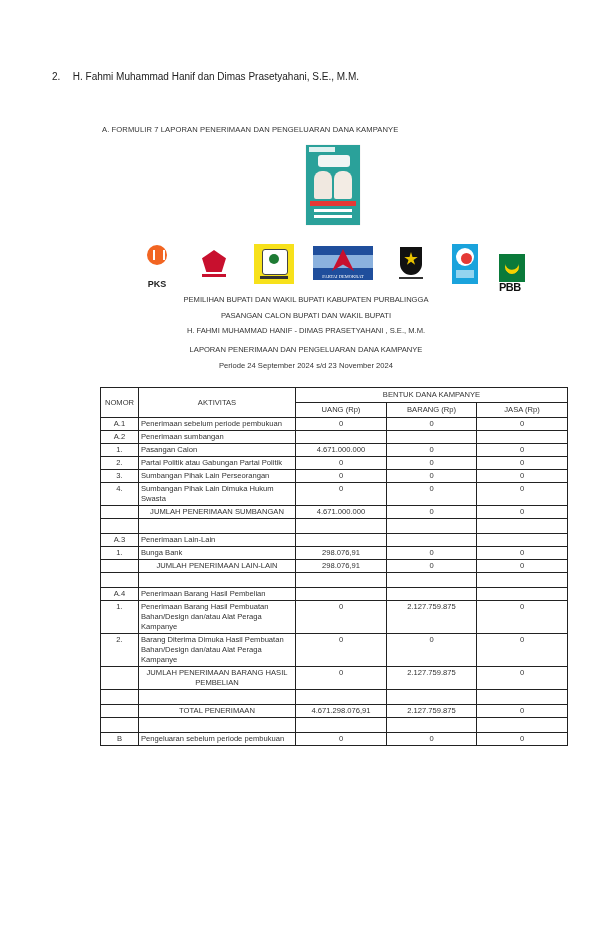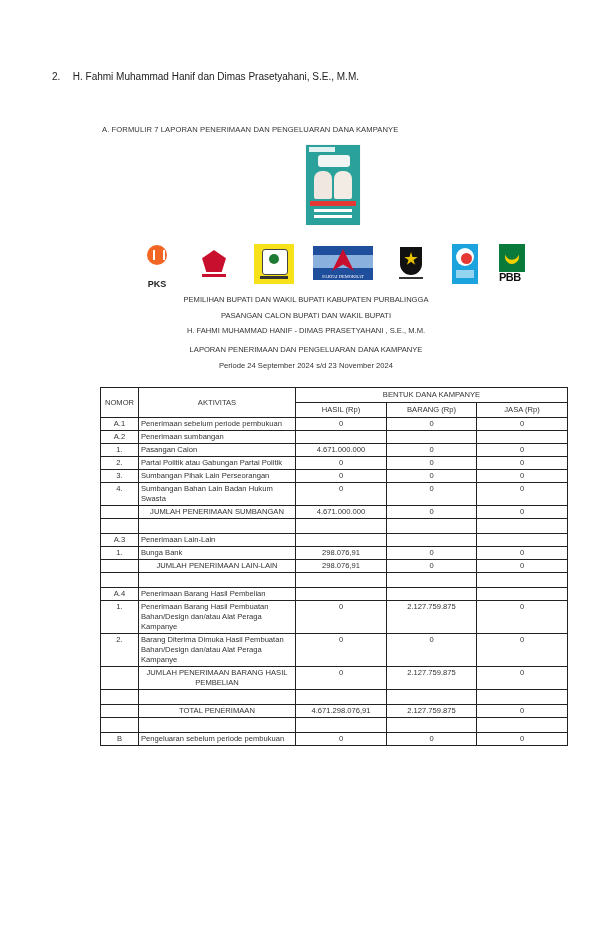--- a/index.html
+++ b/index.html
@@ -35,21 +35,21 @@
   .dem .tri { position:absolute; left:19px; top:3px; width:22px; height:22px; background:#c8102e; clip-path:polygon(50% 0,100% 100%,50% 70%,0 100%); }
   .dem .lbl { position:absolute; left:0; bottom:1px; width:60px; font-size:4.5px; text-align:center; color:#fff; font-family:"Liberation Serif", serif; }
   .umat { left:399px; top:5px; width:24px; height:34px; }
   .umat .sh { width:22px; height:28px; background:#111; border-radius:0 0 11px 11px; margin:0 auto; position:relative; }
   .umat .st { position:absolute; left:4px; top:5px; width:14px; height:14px; background:#e8c200; clip-path:polygon(50% 0,61% 35%,98% 35%,68% 57%,79% 91%,50% 70%,21% 91%,32% 57%,2% 35%,39% 35%); }
   .umat .t { width:24px; height:2px; background:#333; margin:2px auto 0; }
   .gel { left:452px; top:2px; width:26px; height:40px; background:#1aa3dc; }
   .gel .c { position:absolute; left:4px; top:4px; width:18px; height:18px; border-radius:50%; background:#fff; }
   .gel .c:after { content:""; position:absolute; left:5px; top:5px; width:11px; height:11px; border-radius:50%; background:#e53935; }
   .gel .t { position:absolute; left:4px; top:26px; width:18px; height:8px; background:#e6f5fc; opacity:.6; }
-  .pbb { left:499px; top:2px; width:27px; height:40px; }
+  .pbb { left:499px; top:12px; width:27px; height:40px; }
   .pbb .sq { width:26px; height:28px; background:#0a7a3a; position:relative; }
   .pbb .moon { position:absolute; left:6px; top:6px; width:14px; height:14px; border-radius:50%; box-shadow:inset 3px -3px 0 0 #f5d000; transform:rotate(-45deg); }
   .pbb .t { font-size:11px; font-weight:bold; color:#111; line-height:11px; letter-spacing:-0.5px; }
   .center-lines { position:absolute; left:0; width:612px; text-align:center; font-size:7.6px; color:#333; }
   .l1 { top:295px; } .l2 { top:311px; } .l3 { top:326px; } .l4 { top:345px; } .l5 { top:361px; }
   table.rep { position:absolute; left:100px; top:387px; width:467px; border-collapse:collapse;
               font-size:7.6px; color:#333; table-layout:fixed; }
   table.rep td, table.rep th { border:1px solid #222; padding:1px 2px; vertical-align:top; font-weight:normal; line-height:10px; }
   table.rep th { vertical-align:middle; text-align:center; height:12px; }
   td.no { text-align:center; }
@@ -128,21 +128,21 @@
       <col style="width:90px">
       <col style="width:91px">
   </colgroup>
   <thead>
     <tr>
       <th rowspan="2">NOMOR</th>
       <th rowspan="2">AKTIVITAS</th>
       <th colspan="3">BENTUK DANA KAMPANYE</th>
     </tr>
     <tr>
-      <th>HASIL (Rp)</th>
+      <th>UANG (Rp)</th>
       <th>BARANG (Rp)</th>
       <th>JASA (Rp)</th>
     </tr>
   </thead>
   <tbody id="tbody">
       <tr>
         <td class="no">A.1</td>
         <td>Penerimaan sebelum periode pembukuan</td>
         <td class="val">0</td>
         <td class="val">0</td>
@@ -171,21 +171,21 @@
       </tr>
       <tr>
         <td class="no">3.</td>
         <td>Sumbangan Pihak Lain Perseorangan</td>
         <td class="val">0</td>
         <td class="val">0</td>
         <td class="val">0</td>
       </tr>
       <tr>
         <td class="no">4.</td>
-        <td>Sumbangan Bahan Lain Badan Hukum Swasta</td>
+        <td>Sumbangan Pihak Lain Dimuka Hukum Swasta</td>
         <td class="val">0</td>
         <td class="val">0</td>
         <td class="val">0</td>
       </tr>
       <tr>
         <td class="no"></td>
         <td class="sum">JUMLAH PENERIMAAN SUMBANGAN</td>
         <td class="val">4.671.000.000</td>
         <td class="val">0</td>
         <td class="val">0</td>

